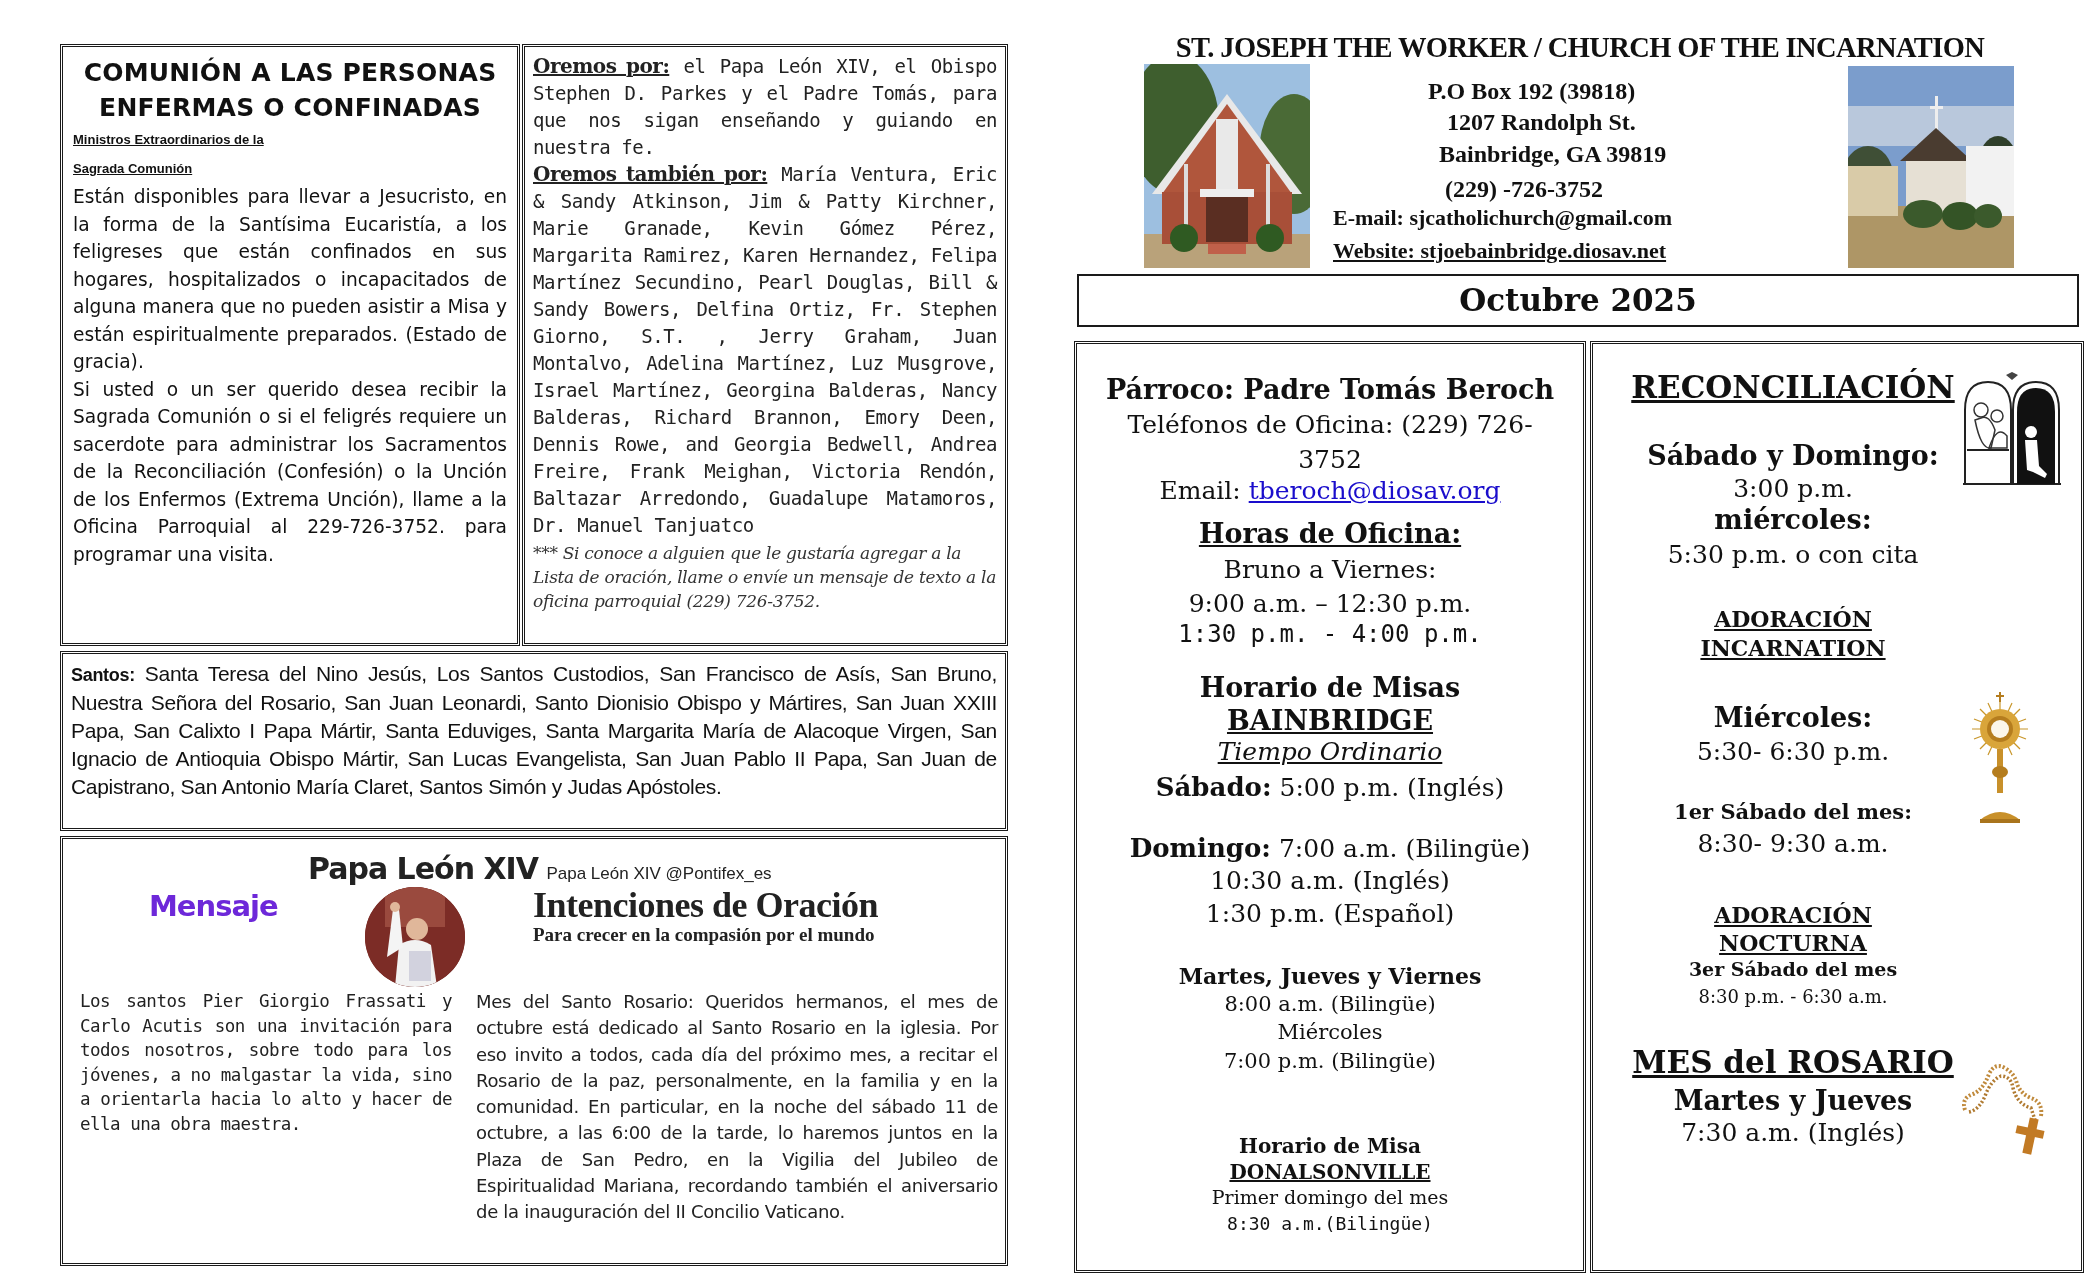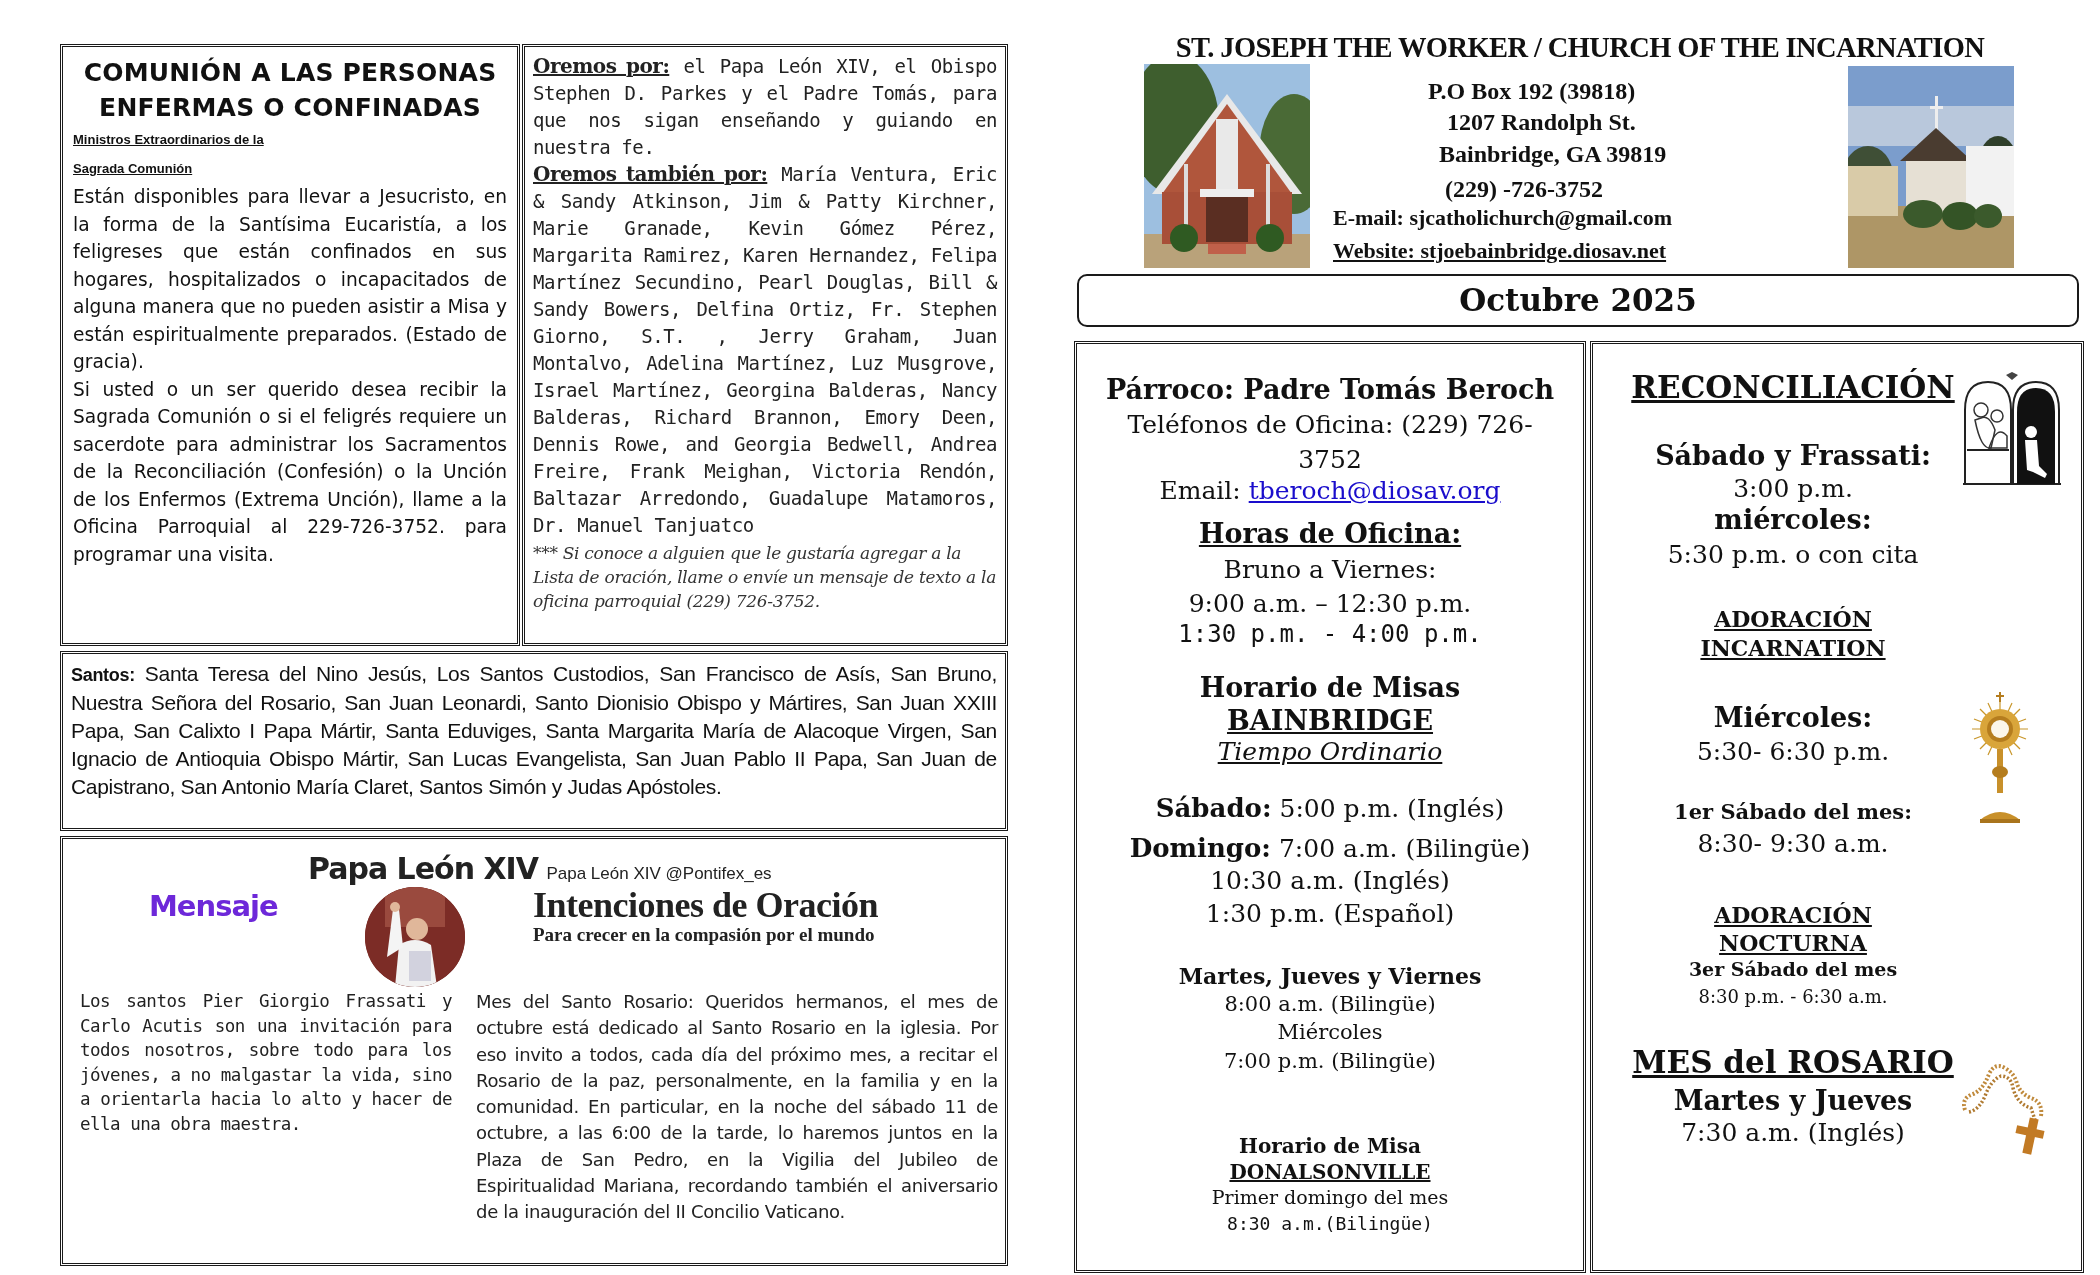--- a/index.html
+++ b/index.html
@@ -38,21 +38,21 @@
 
   
   .hdr-title { position: absolute; left: 1080px; top: 32px; width: 1000px; text-align: center; font-family: "Liberation Serif", serif; font-weight: bold; font-size: 28.5px; letter-spacing: -0.6px; color: #111; }
   .church-img { position: absolute; overflow: hidden; }
   .ci-left { left: 1144px; top: 64px; width: 166px; height: 204px; background: linear-gradient(#8bb3d8 0%, #bcd1e6 25%, #4b6a3a 40%, #3f5d2f 100%); }
   .ci-right { left: 1848px; top: 66px; width: 166px; height: 202px; background: linear-gradient(#5f86be 0%, #a5bad6 35%, #cfd6e0 45%, #6b7152 55%, #b49a6a 80%, #a38a5c 100%); }
   .addr { position: absolute; left: 1330px; top: 78px; width: 500px; font-family: "Liberation Serif", serif; font-weight: bold; color: #111; }
   .addr div { position: absolute; white-space: nowrap; font-size: 24px; }
   .addr a, .addr .u { text-decoration: underline; }
 
-  .month { left: 1077px; top: 274px; width: 1002px; height: 53px; text-align: center; font-family: "DejaVu Serif", serif; font-weight: bold; font-size: 31px; line-height: 48px; border-radius: 10px; }
+  .month { left: 1077px; top: 274px; width: 1002px; height: 53px; text-align: center; font-family: "DejaVu Serif", serif; font-weight: bold; font-size: 31px; line-height: 48px; }
 
   .parroco { left: 1074px; top: 341px; width: 512px; height: 932px; text-align: center; font-family: "DejaVu Serif", serif; color: #111; }
   .parroco .line { position: absolute; left: 0; width: 100%; white-space: nowrap; }
   .b { font-weight: bold; }
   .ul { text-decoration: underline; }
   .it { font-style: italic; }
   .mono { font-family: "DejaVu Sans Mono", monospace; }
 
   .recon { left: 1590px; top: 341px; width: 494px; height: 932px; font-family: "DejaVu Serif", serif; color: #111; }
   .recon .line { position: absolute; left: 0; width: 400px; text-align: center; white-space: nowrap; }
@@ -170,21 +170,21 @@
   </div>
   <div class="line b ul" style="top:174px; font-size:27px;">Horas de Oficina:</div>
   <div class="line" style="top:211px; font-size:25px;">Bruno a Viernes:</div>
   <div class="line" style="top:245px; font-size:25px;">9:00 a.m. – 12:30 p.m.</div>
   <div class="line mono" style="top:276px; font-size:24px;">1:30 p.m. - 4:00 p.m.</div>
 
   <div class="line b" style="top:328px; font-size:27px;">Horario de Misas</div>
   <div class="line b ul" style="top:361px; font-size:27px;">BAINBRIDGE</div>
   <div class="line it ul" style="top:393px; font-size:25px;">Tiempo Ordinario</div>
 
-  <div class="line" style="top:449px; font-size:25px;">
+  <div class="line" style="top:428px; font-size:25px;">
     <span class="b" style="font-size:26px;">Sábado:</span><span> 5:00 p.m. (Inglés)</span>
   </div>
   <div class="line" style="top:489px; font-size:25px;">
     <span class="b" style="font-size:26px;">Domingo:</span><span> 7:00 a.m. (Bilingüe)</span>
   </div>
   <div class="line" style="top:522px; font-size:25px;">10:30 a.m. (Inglés)</div>
   <div class="line" style="top:555px; font-size:25px;">1:30 p.m. (Español)</div>
 
   <div class="line b" style="top:619px; font-size:22px;">Martes, Jueves y Viernes</div>
   <div class="line" style="top:648px; font-size:21px;">8:00 a.m. (Bilingüe)</div>
@@ -192,21 +192,21 @@
   <div class="line" style="top:705px; font-size:21px;">7:00 p.m. (Bilingüe)</div>
 
   <div class="line b" style="top:790px; font-size:20px;">Horario de Misa</div>
   <div class="line b ul" style="top:816px; font-size:20px;">DONALSONVILLE</div>
   <div class="line" style="top:842px; font-size:19px;">Primer domingo del mes</div>
   <div class="line mono" style="top:869px; font-size:18px;">8:30 a.m.(Bilingüe)</div>
 </div>
 
 <div class="box dbl recon">
   <div class="line b ul" style="top:25px; font-size:31px;">RECONCILIACIÓN</div>
-  <div class="line b" style="top:96px; font-size:27px;">Sábado y Frassati:</div>
+  <div class="line b" style="top:96px; font-size:27px;">Sábado y Domingo:</div>
   <div class="line" style="top:130px; font-size:25px;">3:00 p.m.</div>
   <div class="line b" style="top:160px; font-size:27px;">miércoles:</div>
   <div class="line" style="top:196px; font-size:25px;">5:30 p.m. o con cita</div>
 
   <div class="line b ul" style="top:262px; font-size:22px;">ADORACIÓN</div>
   <div class="line b ul" style="top:291px; font-size:22px;">INCARNATION</div>
 
   <div class="line b" style="top:358px; font-size:27px;">Miércoles:</div>
   <div class="line" style="top:393px; font-size:25px;">5:30- 6:30 p.m.</div>
   <div class="line b" style="top:455px; font-size:21px;">1er Sábado del mes:</div>

